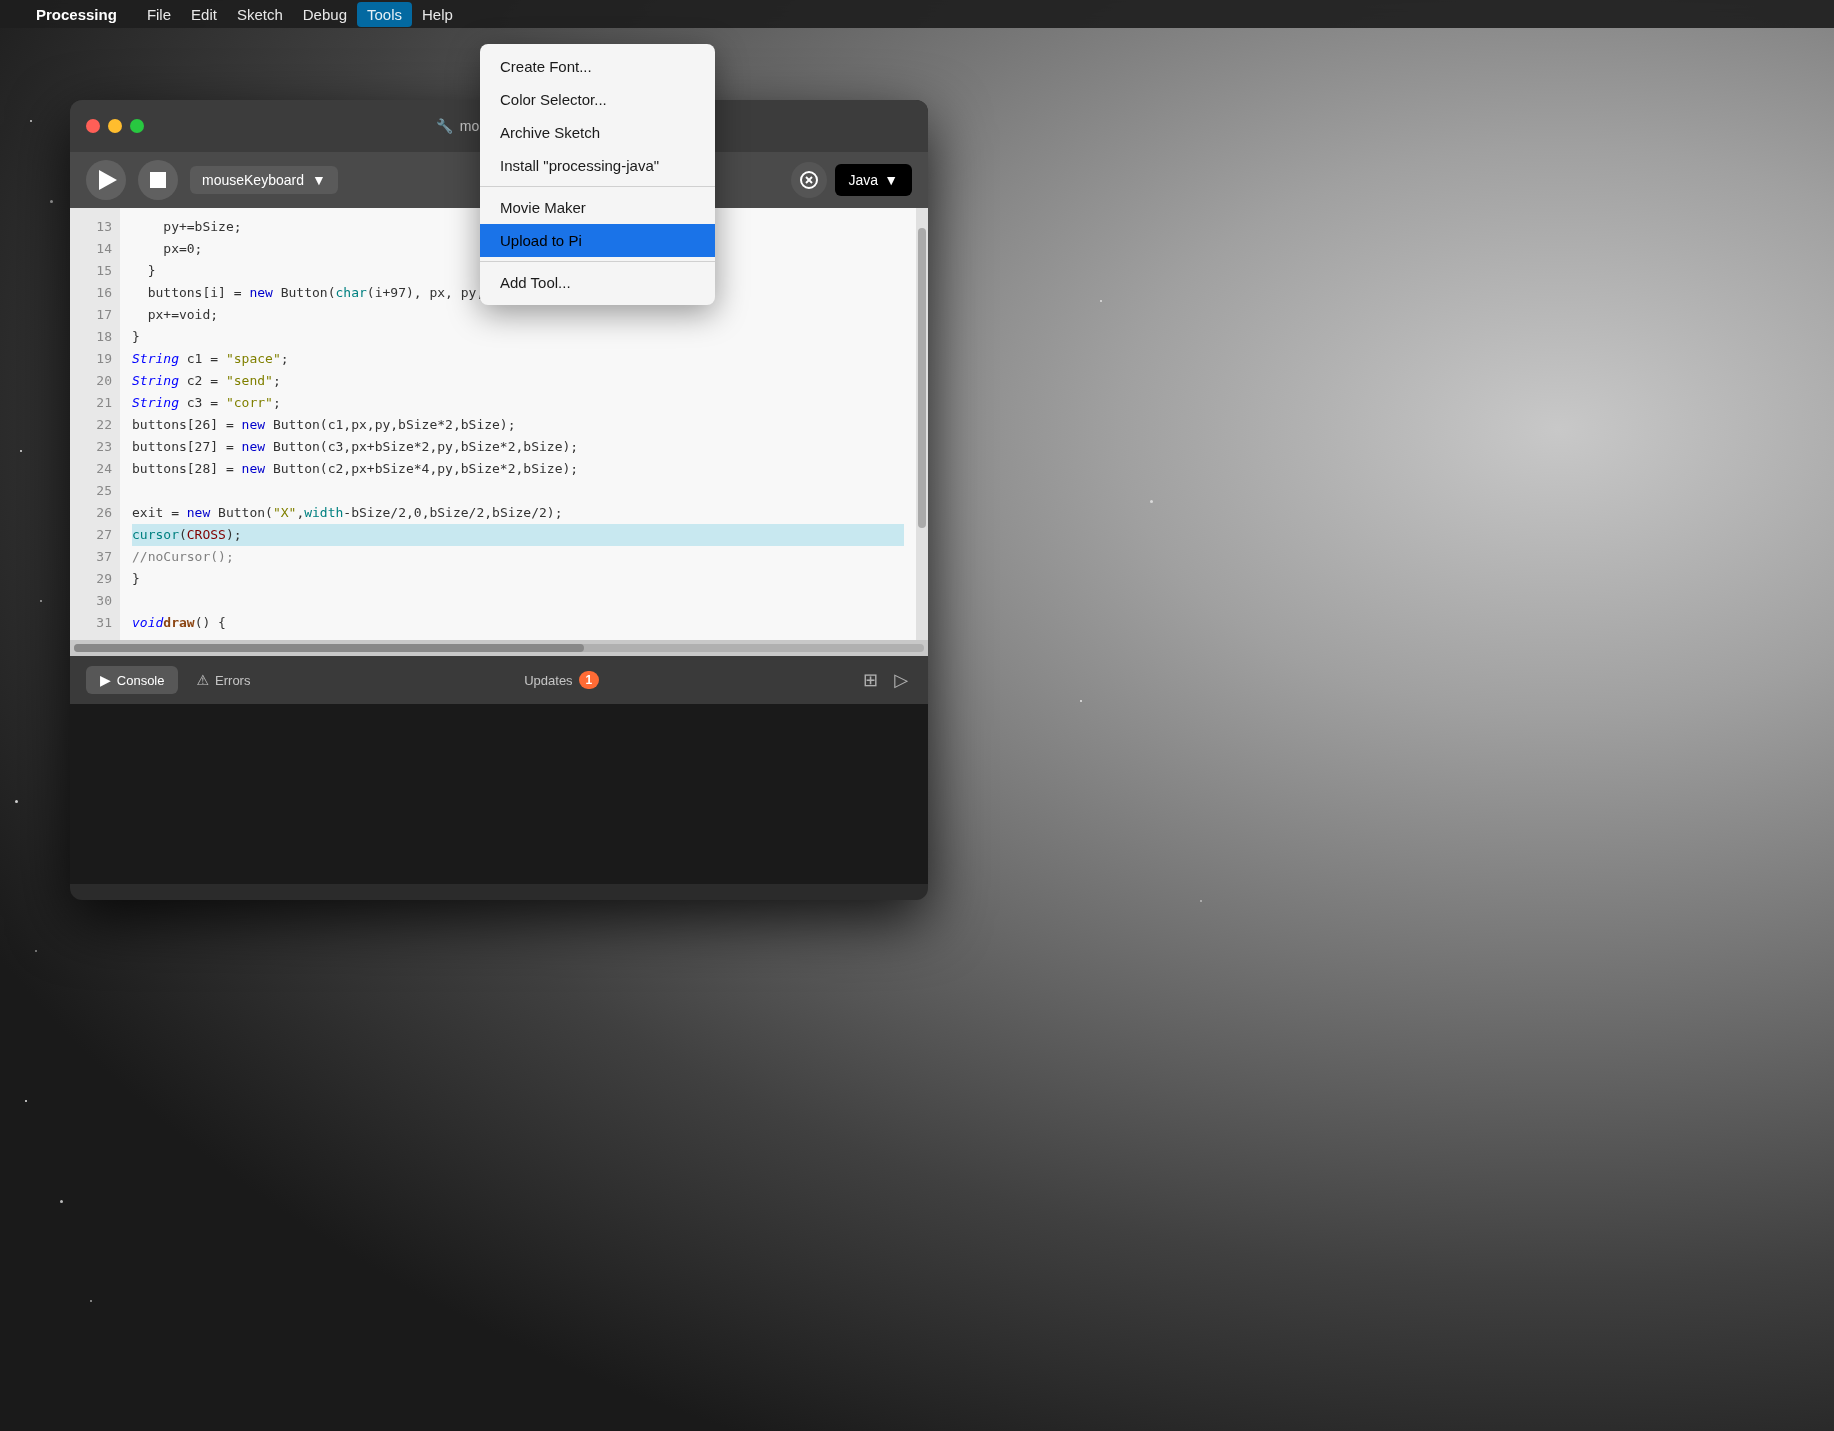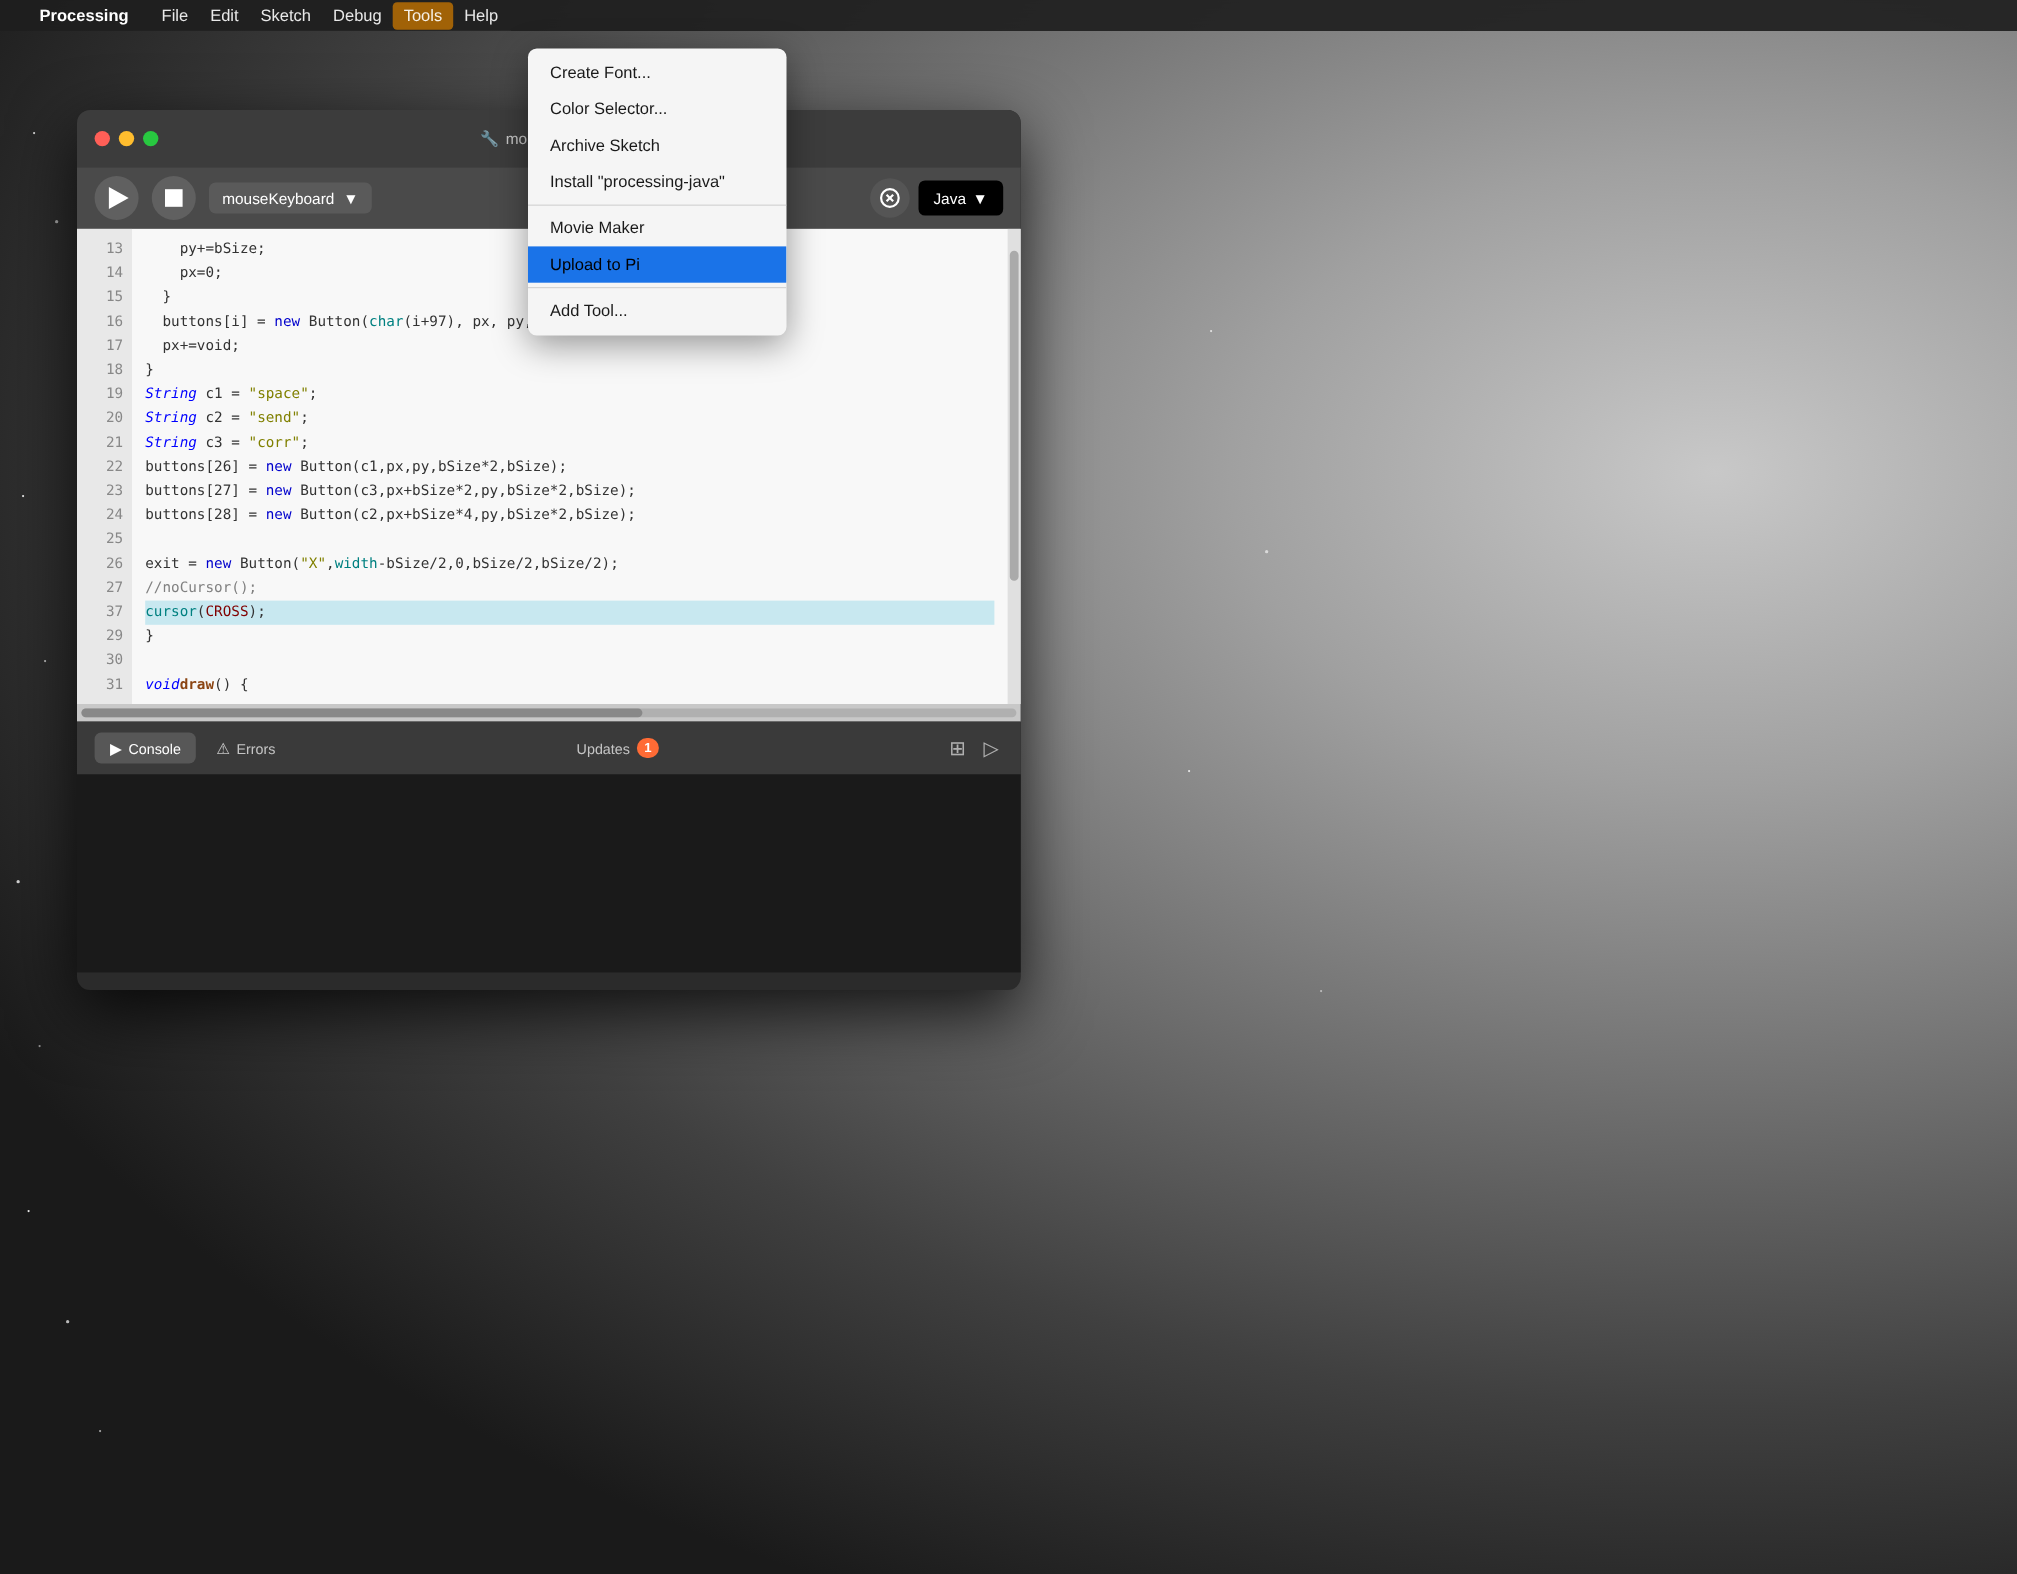--- a/index.html
+++ b/index.html
@@ -52,21 +52,21 @@
       font-weight: 600;
       margin-right: 20px;
     }
     .menubar-item {
       padding: 4px 10px;
       border-radius: 4px;
       cursor: pointer;
       color: rgba(255,255,255,0.9);
     }
     .menubar-item.active {
-      background: #a16207;
+      background: #0369a1;
     }
 
     
     .ide-window {
       position: absolute;
       top: 100px;
       left: 70px;
       width: 858px;
       height: 800px;
       background: #2b2b2b;
@@ -482,22 +482,22 @@
       <div class="code-line">  px+=void;</div>
       <div class="code-line">}</div>
       <div class="code-line"><span class="kw-type">String</span> c1 = <span class="kw-string">"space"</span>;</div>
       <div class="code-line"><span class="kw-type">String</span> c2 = <span class="kw-string">"send"</span>;</div>
       <div class="code-line"><span class="kw-type">String</span> c3 = <span class="kw-string">"corr"</span>;</div>
       <div class="code-line">buttons[26] = <span class="kw-new">new</span> Button(c1,px,py,bSize*2,bSize);</div>
       <div class="code-line">buttons[27] = <span class="kw-new">new</span> Button(c3,px+bSize*2,py,bSize*2,bSize);</div>
       <div class="code-line">buttons[28] = <span class="kw-new">new</span> Button(c2,px+bSize*4,py,bSize*2,bSize);</div>
       <div class="code-line"> </div>
       <div class="code-line">exit = <span class="kw-new">new</span> Button(<span class="kw-string">"X"</span>,<span class="kw-builtin">width</span>-bSize/2,0,bSize/2,bSize/2);</div>
+      <div class="code-line highlighted"><span class="kw-builtin">cursor</span>(<span class="kw-const">CROSS</span>);</div>
       <div class="code-line"><span class="kw-comment">//noCursor();</span></div>
-      <div class="code-line highlighted"><span class="kw-builtin">cursor</span>(<span class="kw-const">CROSS</span>);</div>
       <div class="code-line">}</div>
       <div class="code-line"> </div>
       <div class="code-line"><span class="kw-type">void</span> <span class="kw-function">draw</span>() {</div>
     </div>
 
     <div class="editor-scrollbar">
       <div class="editor-scrollbar-thumb"></div>
     </div>
   </div>
 

